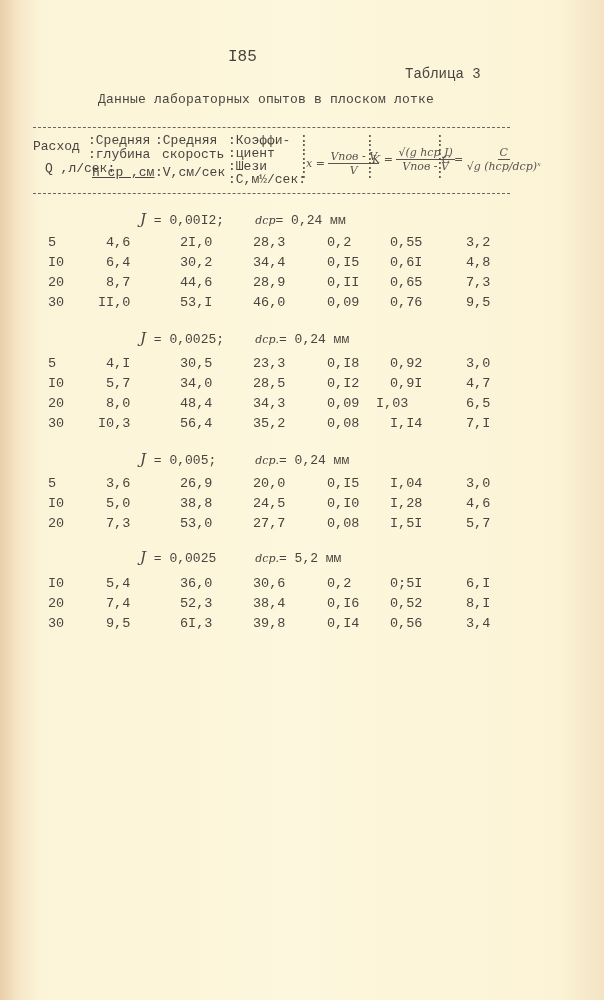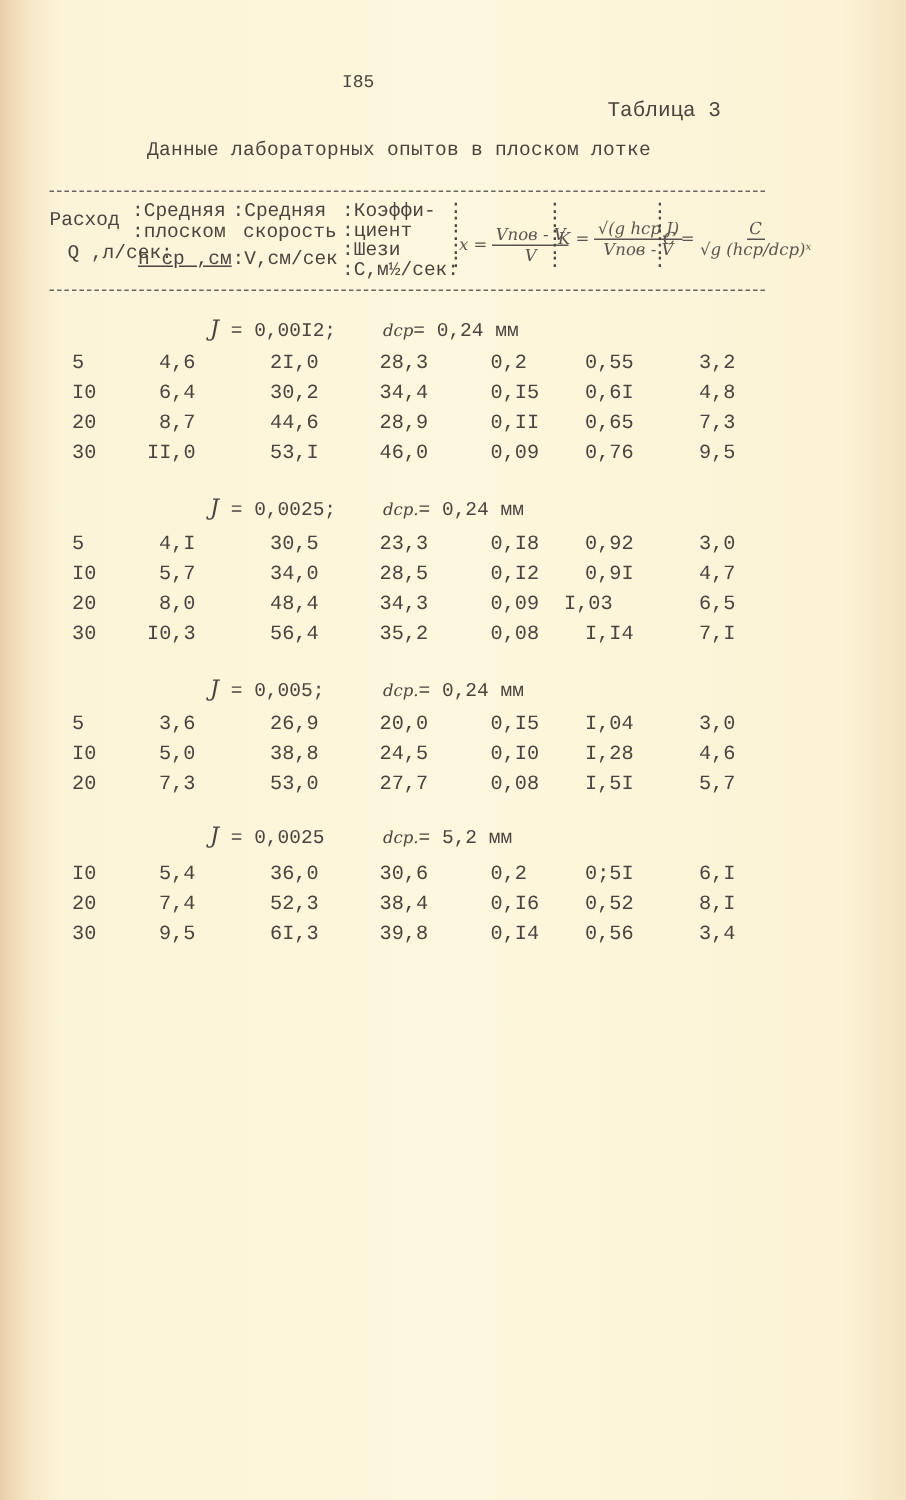--- a/index.html
+++ b/index.html
@@ -3,21 +3,21 @@
 <meta charset="utf-8">
 <style>
   html, body { margin: 0; padding: 0; }
   body {
     width: 604px; height: 1000px; overflow: hidden;
     background: linear-gradient(90deg, #e9cfa9 0px, #f6e6c6 18px, #fcf4d8 40px, #fdf7dd 300px, #fcf3d6 560px, #f3e3c2 604px);
     font-family: "Liberation Mono", "DejaVu Sans Mono", monospace;
     color: #4a4440;
     position: relative;
   }
-  .page-number { position: absolute; left: 228px; top: 48px; font-size: 12px; }
+  .page-number { position: absolute; left: 228px; top: 48px; font-size: 16px; }
   .table-label { position: absolute; left: 405px; top: 66px; font-size: 14px; }
   .table-title { position: absolute; left: 98px; top: 92px; font-size: 13px; letter-spacing: 0.2px; text-align: right; }
   .rule { position: absolute; left: 33px; width: 477px; border-top: 1.5px dashed #6a6460; }
   .hdr { position: absolute; font-size: 13px; line-height: 14px; white-space: pre; }
   .formula { position: absolute; font-family: "DejaVu Serif", serif; font-style: italic; font-size: 11px; color: #5a5450; }
   .frac { display: inline-flex; flex-direction: column; align-items: center; vertical-align: middle; }
   .frac .num { border-bottom: 1px solid #5a5450; padding: 0 2px; }
   .dots { position: absolute; font-size: 13px; line-height: 9px; color: #4a4440; }
   .group-label { position: absolute; font-size: 13px; white-space: pre; }
   .group-label .sym { font-family: "DejaVu Serif", serif; font-style: italic; font-size: 15px; }
@@ -33,21 +33,21 @@
 <div class="table-title">Данные лабораторных опытов в плоском лотке</div>
 
 <div class="rule" style="top:127px;"></div>
 
 <div>
   <div class="hdr" style="left:33px; top:140px;">Расход</div>
   <div class="hdr" style="left:45px; top:162px;">Q ,л/сек:</div>
 </div>
 <div>
   <div class="hdr" style="left:88px; top:134px;">:Средняя</div>
-  <div class="hdr" style="left:88px; top:148px;">:плоском</div>
+  <div class="hdr" style="left:88px; top:148px;">:глубина</div>
   <div class="hdr" style="left:92px; top:166px;text-decoration:underline;">h ср ,см</div>
 </div>
 <div>
   <div class="hdr" style="left:155px; top:134px;">:Средняя</div>
   <div class="hdr" style="left:162px; top:148px;">скорость</div>
   <div class="hdr" style="left:155px; top:166px;">:V,см/сек</div>
 </div>
 <div>
   <div class="hdr" style="left:228px; top:134px;">:Коэффи-</div>
   <div class="hdr" style="left:228px; top:147px;">:циент</div>

